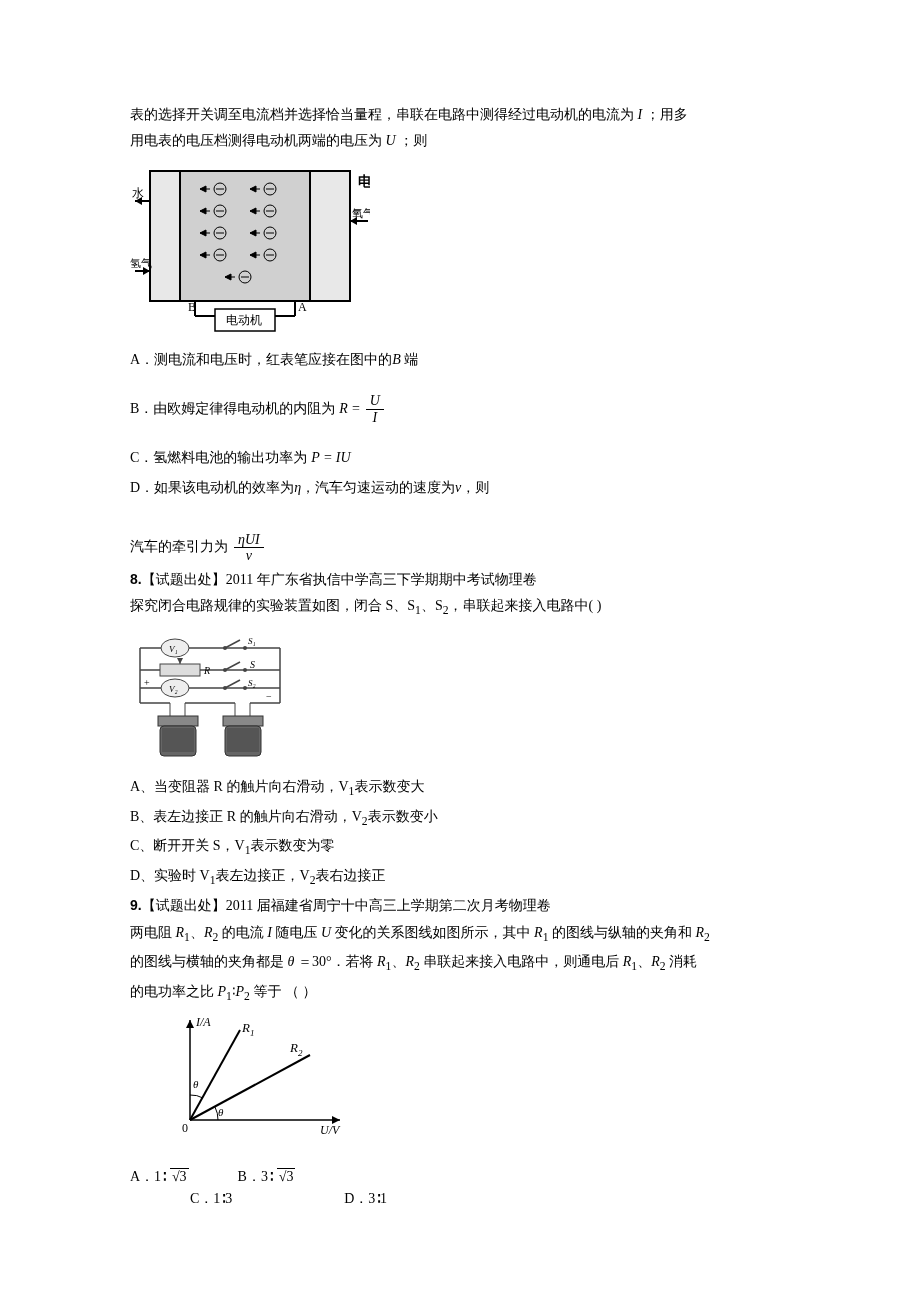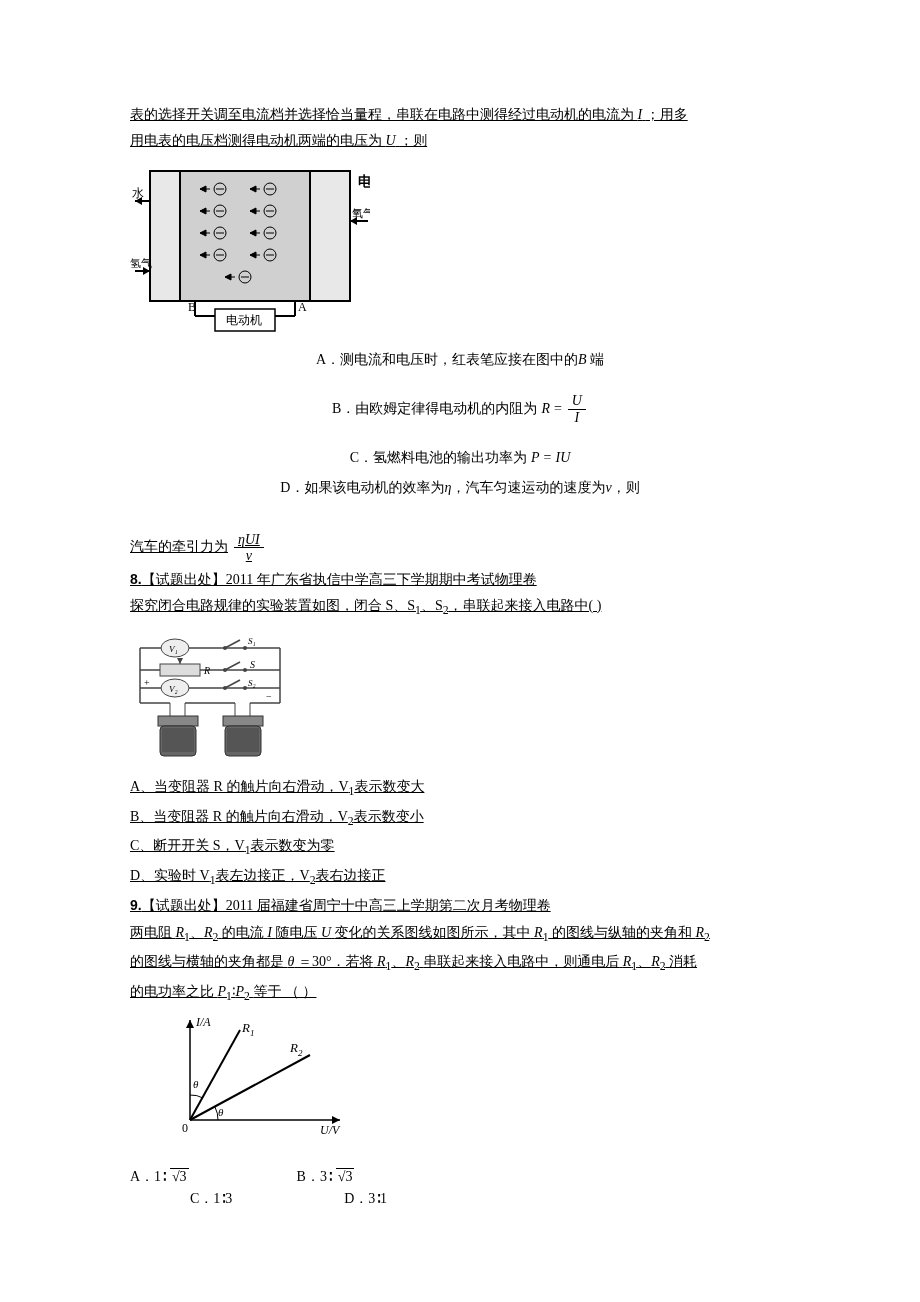--- a/index.html
+++ b/index.html
@@ -6,39 +6,39 @@
     font-family: "SimSun", "宋体", serif;
     font-size: 14px;
     line-height: 1.6;
     color: #000;
     background: #fff;
     margin: 0;
     padding: 100px 130px 60px 130px;
     width: 920px;
     box-sizing: border-box;
   }
-  .para { margin: 4px 0; text-decoration: underline; }
-  .option-line { margin: 8px 0 4px 0; display:flex; align-items:center;justify-content:center; }
+  .para { margin: 4px 0; }
+  .option-line { margin: 8px 0 4px 0; display:flex; align-items:center; }
   .option-indent { }
   .italic-I { font-style: italic; font-family: "Times New Roman", serif; }
   .formula { font-family: "Times New Roman", serif; }
   .frac {
     display: inline-block;
     vertical-align: middle;
     text-align: center;
     font-family: "Times New Roman", serif;
     line-height: 1.1;
     margin: 0 2px;
   }
   .frac .num { display: block; border-bottom: 1px solid #000; padding: 0 4px; }
   .frac .den { display: block; padding: 0 4px; }
   svg { display: block; }
   .eqline { display:flex; align-items:center; gap:4px;margin-top:22px; }
   .bold-num { font-family: Arial, sans-serif; font-weight: bold; }
-  .q-opt-row { display:flex; gap:108px; margin-left: 0; }
+  .q-opt-row { display:flex; gap:49px; margin-left: 0; }
   .q-opt-row2 { display:flex; gap:112px; margin-left: 60px; }
 </style>
 </head>
 <body>
 
 <div class="para">
   <span>表的选择开关调至电流档并选择恰当量程，串联在电路中测得经过电动机的电流为</span>
   <span class="italic-I">I</span>
   <span>；用多</span>
 </div>
@@ -202,21 +202,21 @@
     <rect x="93" y="88" width="40" height="10" fill="#888" stroke="#333"></rect>
     <rect x="95" y="98" width="36" height="30" rx="4" fill="#666" stroke="#333"></rect>
     <rect x="97" y="100" width="32" height="24" fill="#555"></rect>
   </g>
 </svg>
 
 <div class="para option-indent">
   <span>A、当变阻器 R 的触片向右滑动，V</span><sub>1</sub><span>表示数变大</span>
 </div>
 <div class="para option-indent">
-  <span>B、当变阻器 R 的触片向右滑动，V</span><sub>2</sub><span>表示数变小</span>
+  <span>B、表左边接正 R 的触片向右滑动，V</span><sub>2</sub><span>表示数变小</span>
 </div>
 <div class="para option-indent">
   <span>C、断开开关 S，V</span><sub>1</sub><span>表示数变为零</span>
 </div>
 <div class="para option-indent">
   <span>D、实验时 V</span><sub>1</sub><span>表左边接正，V</span><sub>2</sub><span>表右边接正</span>
 </div>
 
 <div class="para">
   <span class="bold-num">9.</span><span>【试题出处】2011 届福建省周宁十中高三上学期第二次月考物理卷</span>

